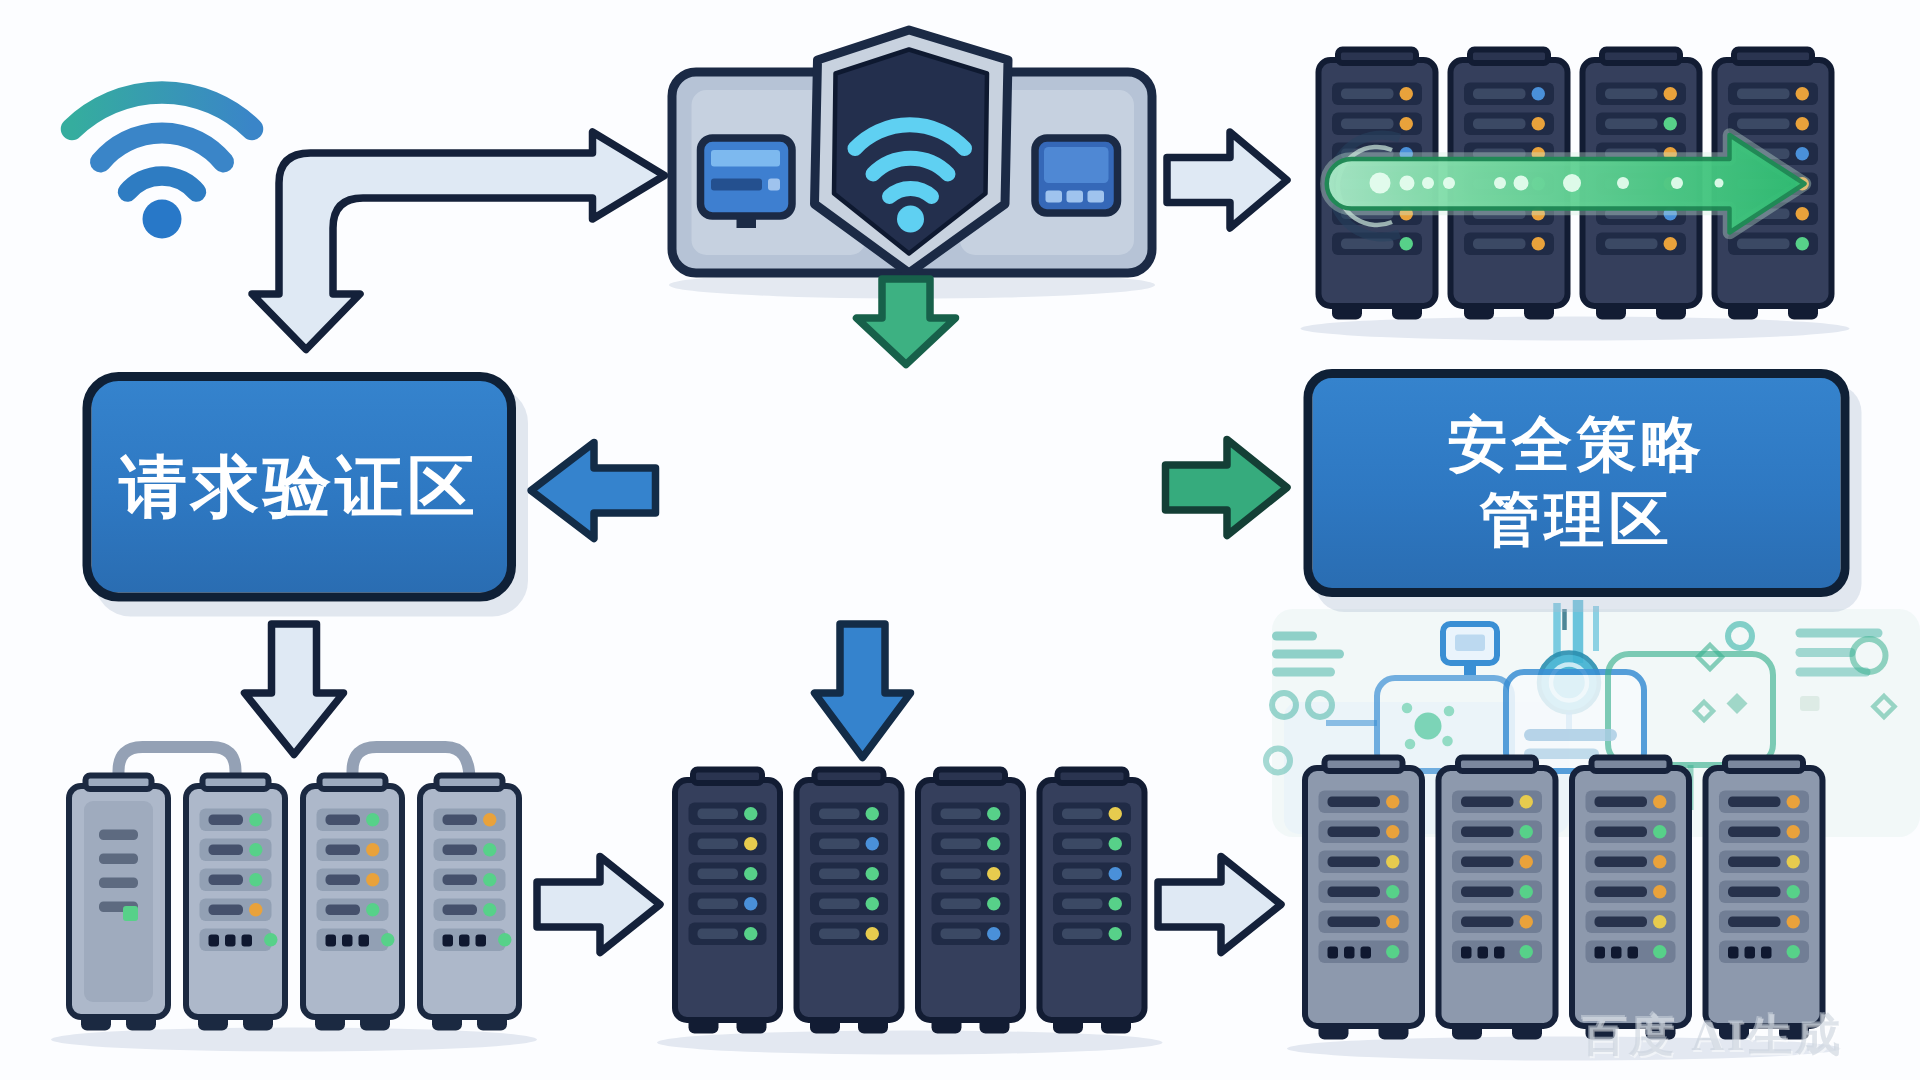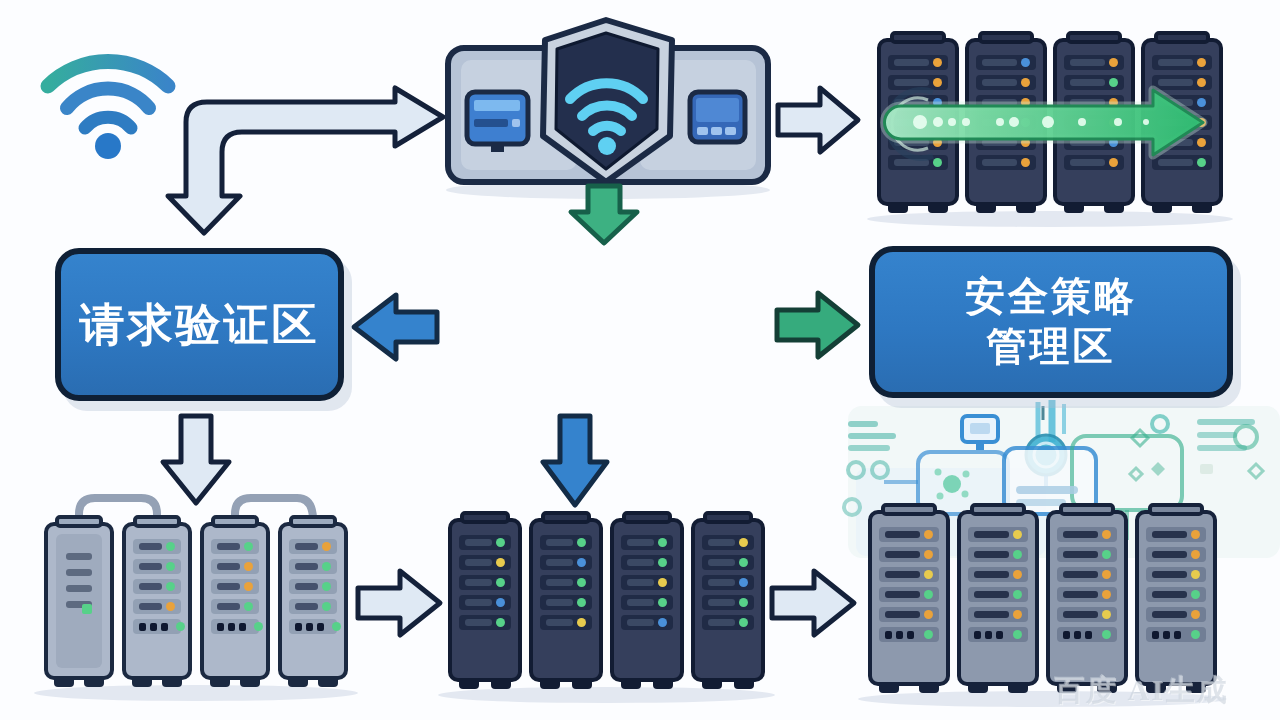--- a/index.html
+++ b/index.html
@@ -671,20 +671,20 @@
       <circle cx="1118" cy="122" r="4"></circle>
         <circle cx="1146" cy="122" r="3"></circle>
     </g>
   </svg>
 
   <div class="zone zone-blue" style="left:55px;top:248px;width:289px;height:153px;">
     <span class="zone-label-lg">请求验证区</span>
   </div>
 
 
-  <div class="zone zone-blue" style="left:869px;top:246px;width:364px;height:152px;">
+  <div class="zone zone-blue" style="left:869px;top:246px;width:364px;height:152px;border-radius:19px;">
     <span class="zone-label-sm">安全策略</span>
     <span class="zone-label-sm">管理区</span>
   </div>
 
   <div class="watermark">百度 AI生成</div>
 
 </div>
 
 </body></html>

